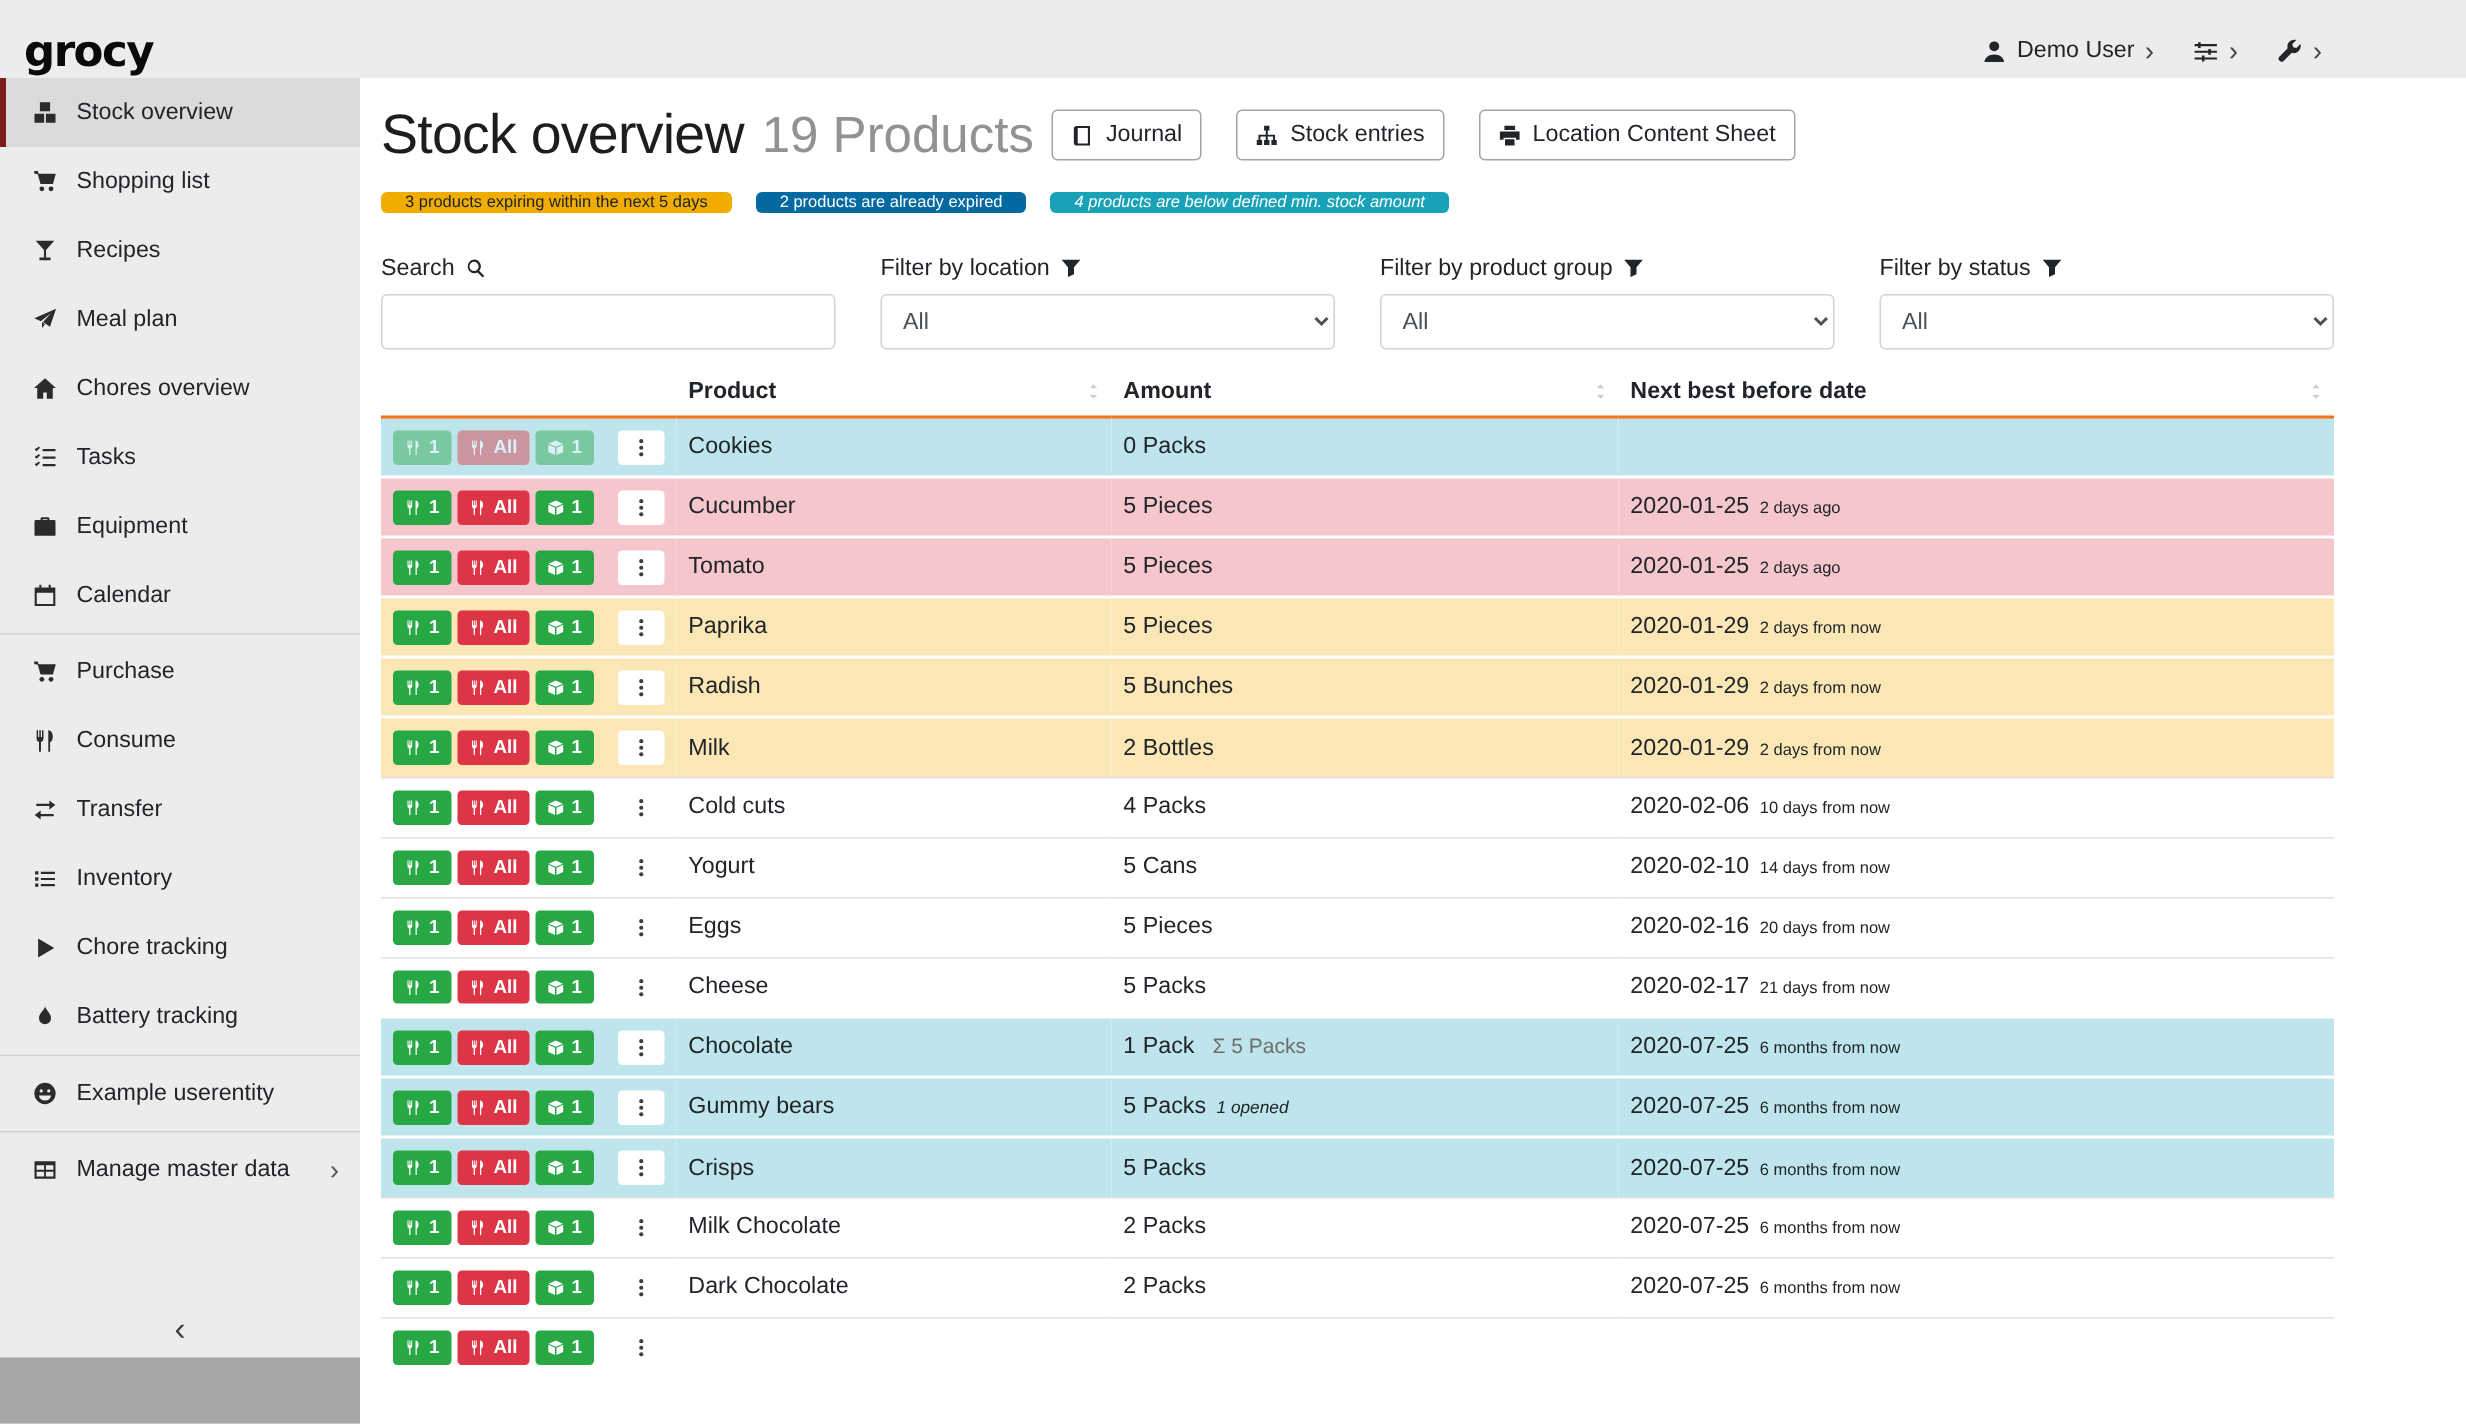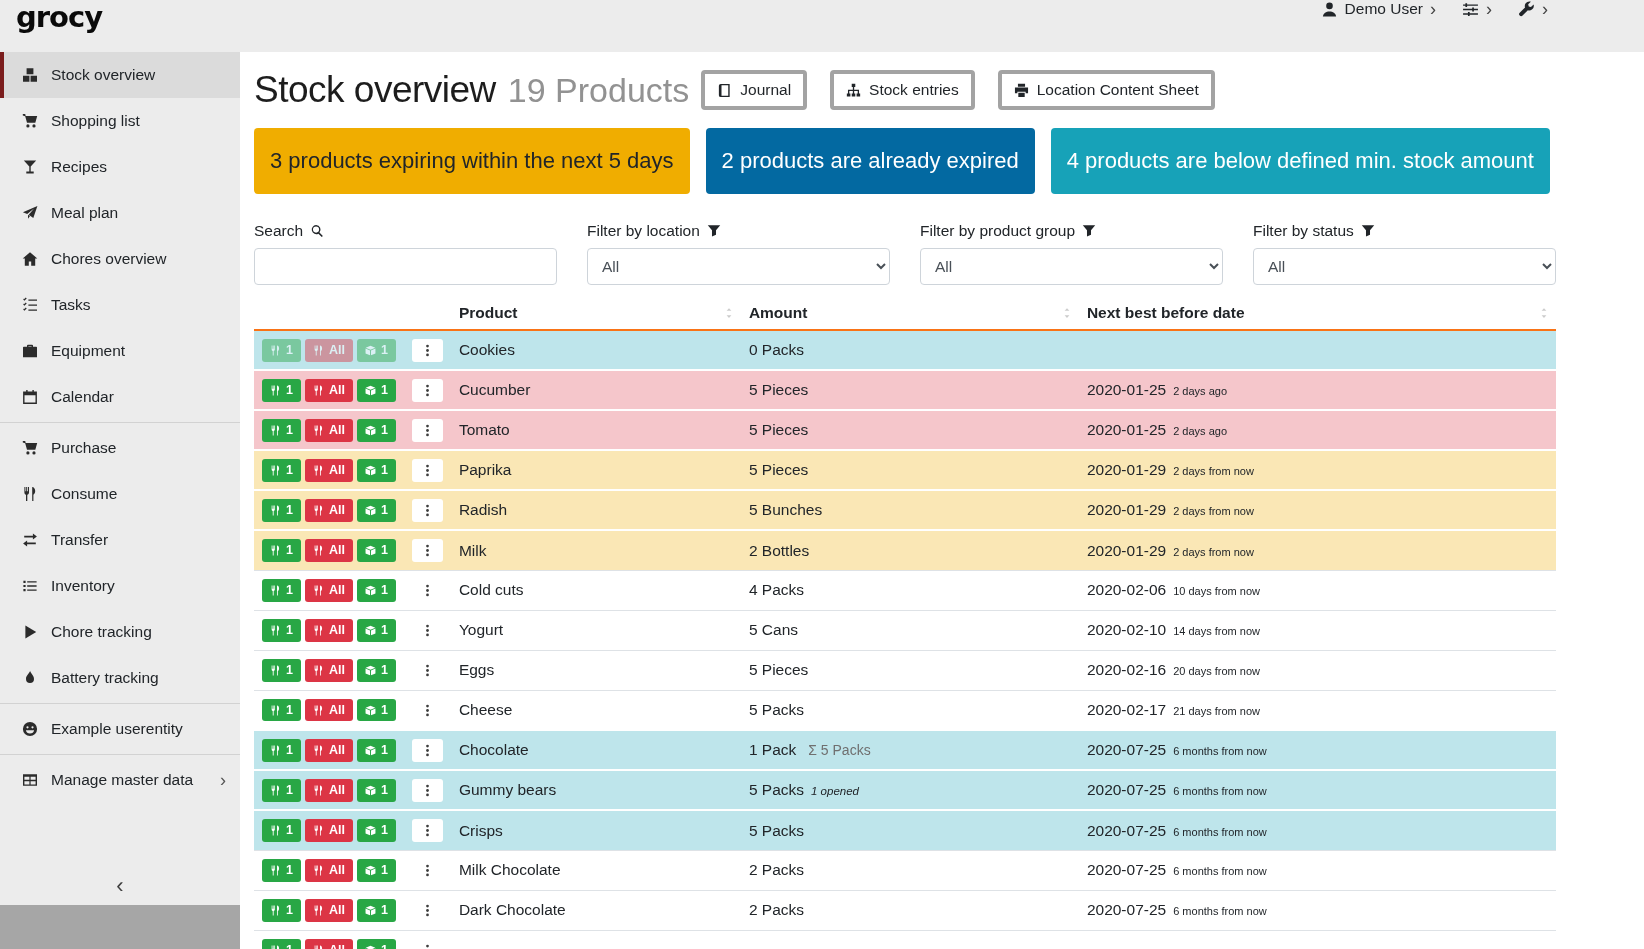--- a/index.html
+++ b/index.html
@@ -1,21 +1,21 @@
 <!DOCTYPE html>
 <html><head>
 <meta charset="utf-8">
 <style>
   * { margin:0; padding:0; box-sizing:border-box; }
   html,body { width:1644px; height:949px; overflow:hidden; background:#fff;
     font-family:"Liberation Sans", sans-serif; color:#212529; }
 
   
   .topbar { position:fixed; top:0; left:0; right:0; height:52px; background:#ececec;
-    display:flex; align-items:flex-start; justify-content:space-between; padding:0 96px 0 16px; z-index:20; }
+    display:flex; align-items:center; justify-content:space-between; padding:16px 96px 0 16px; z-index:20; }
   .logo { font-family:"DejaVu Sans", sans-serif; font-weight:bold; font-size:29px;
     letter-spacing:-1px; color:#0a0a0a; cursor:pointer; }
   .topbar-right { display:flex; align-items:center; gap:26px; }
   .tb-item { display:flex; align-items:center; gap:7px; font-size:15.5px; color:#212529; cursor:pointer; }
   .tb-item .icn svg { width:17px; height:17px; display:block; color:#212529; }
   .chev { color:#444; font-size:18px; line-height:1; }
 
   
   .sidebar { position:fixed; top:52px; left:0; bottom:0; width:240px; background:#ececec;
     display:flex; flex-direction:column; z-index:10; }
@@ -30,25 +30,25 @@
     color:#3f3f3f; font-size:22px; cursor:pointer; }
   .sidebar-footer { height:44px; background:#a6a6a6; }
 
   
   .main { margin:52px 0 0 240px; padding:14px 88px 0 14px; height:897px; overflow:hidden; background:#fff; }
   .title-row { display:flex; align-items:center; margin-top:2px; }
   .page-title { font-size:37px; font-weight:500; color:#1d1d1d; letter-spacing:-.5px; line-height:1.2; }
   .page-subtitle { font-size:34px; font-weight:300; color:#929292; margin-left:12px; }
   .title-actions { display:flex; gap:23px; margin-left:12px; align-items:center; }
   .btn-outline { display:inline-flex; align-items:center; gap:8px; padding:7px 12px;
-    border:4px solid #a3a3a3; border-radius:4px; background:#fff; font-size:15.5px; color:#212529; cursor:pointer; }
+    border:1px solid #a3a3a3; border-radius:4px; background:#fff; font-size:15.5px; color:#212529; cursor:pointer; }
   .btn-outline .bi svg { width:15px; height:15px; display:block; }
 
   .banners { display:flex; gap:16px; margin-top:16px; }
-  .banner { padding:20px 16px; border-radius:4px; font-size:22px; font-weight:500; cursor:pointer; white-space:nowrap; }
+  .banner { padding:1px 16px; border-radius:4px; font-size:11px; font-weight:500; cursor:pointer; white-space:nowrap; }
 
   .filters { display:grid; grid-template-columns:repeat(4,1fr); gap:30px; margin-top:28px; }
   .f-label { display:flex; align-items:center; gap:7px; font-size:15.5px; }
   .f-label .f-icn svg { width:14px; height:14px; display:block; color:#212529; }
   .f-input { margin-top:8px; width:100%; height:37px; border:1px solid #ced4da; border-radius:4px;
     font-size:15.5px; padding:0 10px; background:#fff; color:#495057; font-family:"Liberation Sans",sans-serif; }
 
   
   .stock-table { width:100%; border-collapse:collapse; margin-top:12px; font-size:15.5px; }
   .stock-table th { text-align:left; padding:7px 8px; border-bottom:2px solid #f97316;
@@ -288,21 +288,21 @@
             </svg>
           </span>
           <span>Location Content Sheet</span>
         </button>
       </div>
   </div>
 
   <div class="banners" id="banners">
       <div class="banner warning" style="background: rgb(240, 173, 0); color: rgb(33, 37, 41);">3 products expiring within the next 5 days</div>
       <div class="banner danger" style="background: #0369a1; color: rgb(255, 255, 255);">2 products are already expired</div>
-      <div class="banner info" style="background: rgb(23, 162, 184); color: rgb(255, 255, 255);">4 products are below defined min. stock amount</div>
+      <div class="banner info" style="background: rgb(23, 162, 184); color: rgb(255, 255, 255); font-style: italic;">4 products are below defined min. stock amount</div>
     </div>
 
   <div class="filters">
     <div class="filter">
       <div class="f-label">
         <span>Search</span>
         <span class="f-icn">
             <svg viewBox="0 0 16 16" fill="currentColor" xmlns="http://www.w3.org/2000/svg">
               <path fill-rule="evenodd" d="M6.9 1.2a5.2 5.2 0 0 1 3.9 8.6l3.9 3.9-1.2 1.2-3.9-3.9A5.2 5.2 0 1 1 6.9 1.2zm0 1.7a3.5 3.5 0 1 0 0 7 3.5 3.5 0 0 0 0-7z"></path>
             </svg>

